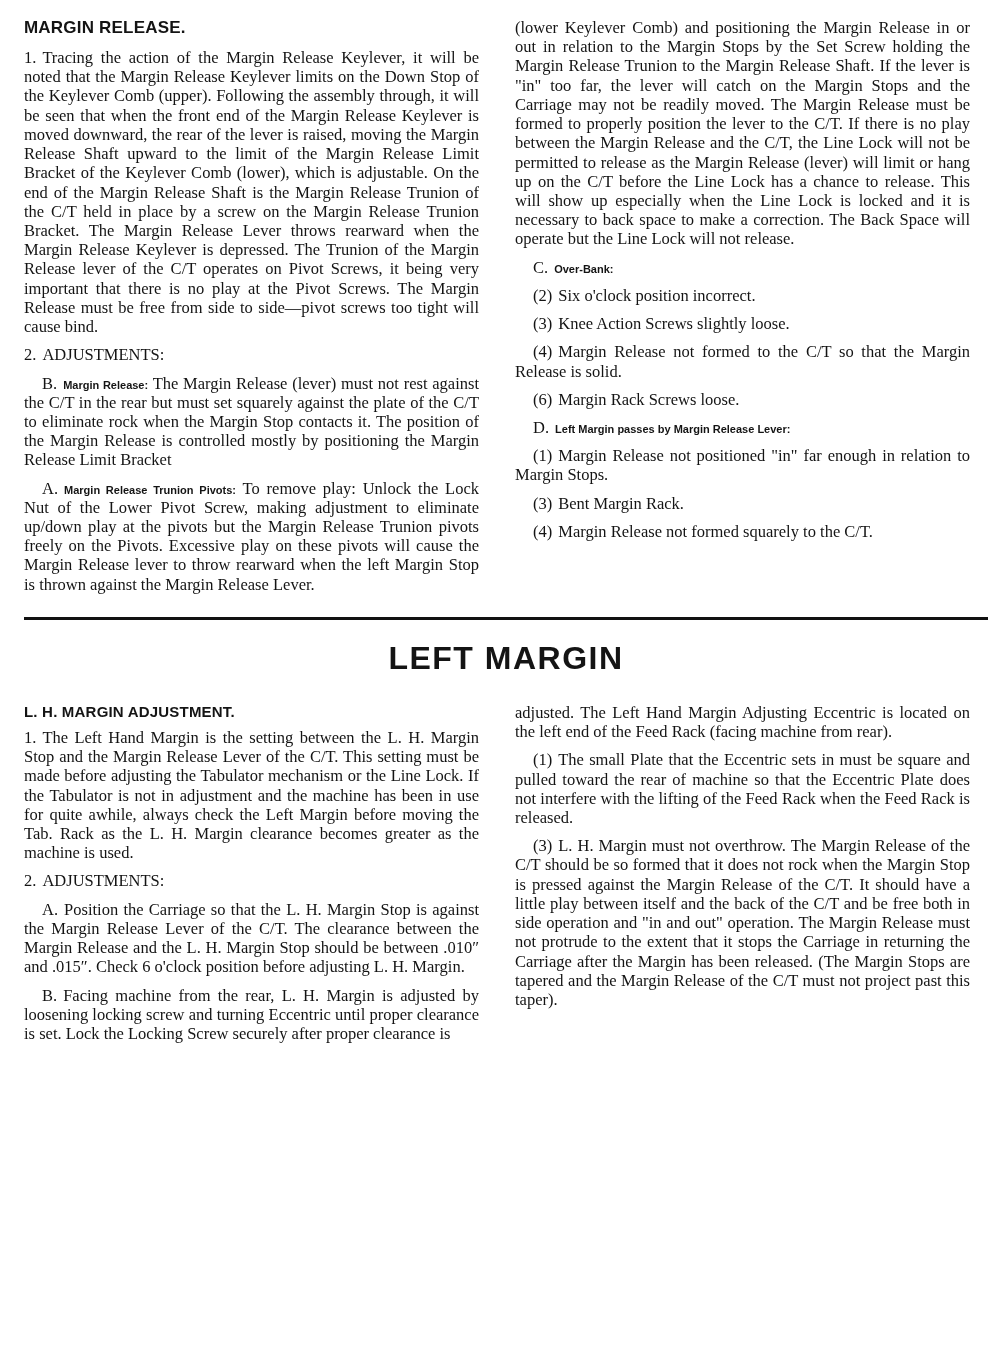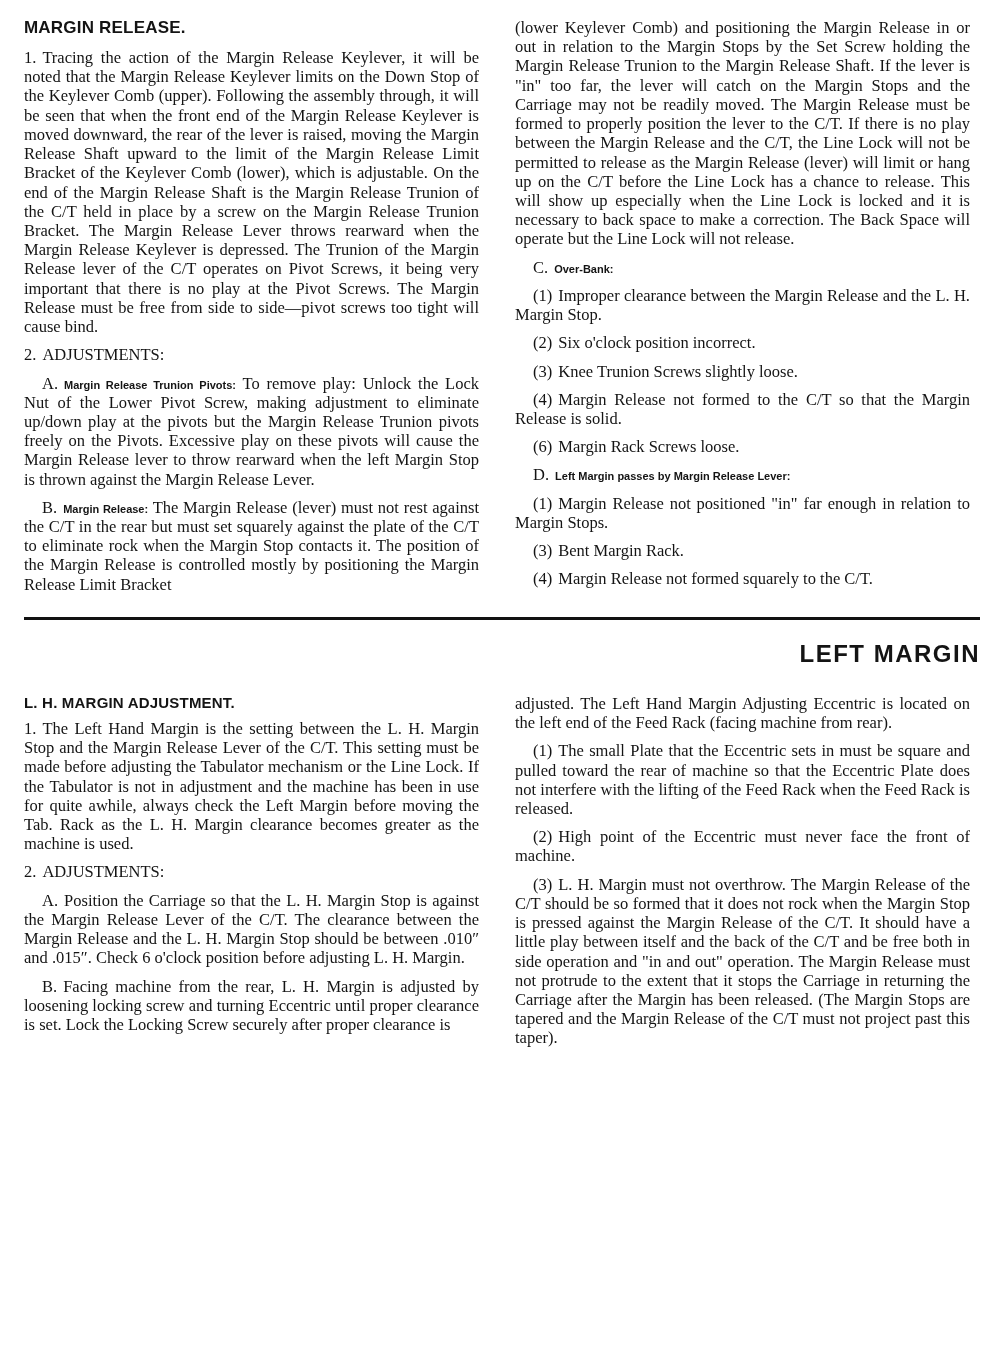--- a/index.html
+++ b/index.html
@@ -11,21 +11,21 @@
     width: 1000px;
     height: 1346px;
     font-family: "Liberation Serif", serif;
     color: #141414;
   }
   .page {
     position: relative;
     width: 1000px;
     height: 1346px;
     box-sizing: border-box;
-    padding: 18px 20px 10px 24px;
+    padding: 18px 12px 10px 24px;
   }
   .section {
     display: flex;
     flex-direction: row;
     gap: 36px;
   }
   .col {
     width: 455px;
     flex: 0 0 455px;
   }
@@ -58,24 +58,24 @@
     font-family: "Liberation Sans", sans-serif;
     font-weight: bold;
     font-size: 11px;
   }
   .divider {
     border: 0;
     border-top: 3px solid #111;
     margin: 14px 0 20px 0;
   }
   .banner {
-    text-align: right;
+    text-align: center;
     font-family: "Liberation Sans", sans-serif;
     font-weight: bold;
-    font-size: 24px;
+    font-size: 32px;
     letter-spacing: 1.5px;
     margin: 0 0 26px 0;
   }
   .tight { }
 </style>
 </head>
 <body>
 
 <div class="page">
 
@@ -86,49 +86,46 @@
 
       <p>
         <span class="num">1.</span><span>Tracing the action of the Margin Release Keylever, it will be noted that the Margin Release Keylever limits on the Down Stop of the Keylever Comb (upper).  Following the assembly through, it will be seen that when the front end of the Margin Release Keylever is moved downward, the rear of the lever is raised, moving the Margin Release Shaft upward to the limit of the Margin Release Limit Bracket of the Keylever Comb (lower), which is adjustable.  On the end of the Margin Release Shaft is the Margin Release Trunion of the C/T held in place by a screw on the Margin Release Trunion Bracket. The Margin Release Lever throws rearward when the Margin Release Keylever is depressed.  The Trunion of the Margin Release lever of the C/T operates on Pivot Screws, it being very important that there is no play at the Pivot Screws.  The Margin Release must be free from side to side—pivot screws too tight will cause bind.</span>
       </p>
 
       <p>
         <span class="num">2.</span><span>ADJUSTMENTS:</span>
       </p>
 
       <p>
-        <span class="num" style="padding-left:18px">A.</span><b>Margin Release Trunion Pivots:</b>
-        <span>To remove play:  Unlock the Lock Nut of the Lower Pivot Screw, making adjustment to eliminate up/down play at the pivots but the Margin Release Trunion pivots freely on the Pivots.  Excessive play on these pivots will cause the Margin Release lever to throw rearward when the left Margin Stop is thrown against the Margin Release Lever.</span>
+        <span class="num" style="padding-left:18px">B.</span><b>Margin Release:</b>
+        <span>The Margin Release (lever) must not rest against the C/T in the rear but must set squarely against the plate of the C/T to eliminate rock when the Margin Stop contacts it.  The position of the Margin Release is controlled mostly by positioning the Margin Release Limit Bracket</span>
       </p>
 
       <p>
-        <span class="num" style="padding-left:18px">B.</span><b>Margin Release:</b>
-        <span>The Margin Release (lever) must not rest against the C/T in the rear but must set squarely against the plate of the C/T to eliminate rock when the Margin Stop contacts it.  The position of the Margin Release is controlled mostly by positioning the Margin Release Limit Bracket</span>
+        <span class="num" style="padding-left:18px">A.</span><b>Margin Release Trunion Pivots:</b>
+        <span>To remove play:  Unlock the Lock Nut of the Lower Pivot Screw, making adjustment to eliminate up/down play at the pivots but the Margin Release Trunion pivots freely on the Pivots.  Excessive play on these pivots will cause the Margin Release lever to throw rearward when the left Margin Stop is thrown against the Margin Release Lever.</span>
       </p>
     </div>
 
     <div class="col">
       <p>
         <span>(lower Keylever Comb) and positioning the Margin Release in or out in relation to the Margin Stops by the Set Screw holding the Margin Release Trunion to the Margin Release Shaft.  If the lever is "in" too far, the lever will catch on the Margin Stops and the Carriage may not be readily moved.  The Margin Release must be formed to properly position the lever to the C/T.  If there is no play between the Margin Release and the C/T, the Line Lock will not be permitted to release as the Margin Release (lever) will limit or hang up on the C/T before the Line Lock has a chance to release. This will show up especially when the Line Lock is locked and it is necessary to back space to make a correction.  The Back Space will operate but the Line Lock will not release.</span>
       </p>
 
       <p>
         <span class="num" style="padding-left:18px">C.</span><b>Over-Bank:</b>
       </p>
 
-      <p>
-        <span class="num" style="padding-left:18px">(1)</span><span>Improper clearance between the Margin Release and the L. H. Margin Stop.</span>
-      </p>
 
       <p>
         <span class="num" style="padding-left:18px">(2)</span><span>Six o'clock position incorrect.</span>
       </p>
 
       <p>
-        <span class="num" style="padding-left:18px">(3)</span><span>Knee Trunion Screws slightly loose.</span>
+        <span class="num" style="padding-left:18px">(3)</span><span>Knee Action Screws slightly loose.</span>
       </p>
 
       <p>
         <span class="num" style="padding-left:18px">(4)</span><span>Margin Release not formed to the C/T so that the Margin Release is solid.</span>
       </p>
 
 
       <p>
         <span class="num" style="padding-left:18px">(6)</span><span>Margin Rack Screws loose.</span>
       </p>
@@ -180,23 +177,20 @@
 
     <div class="col">
       <p>
         <span>adjusted.  The Left Hand Margin Adjusting Eccentric is located on the left end of the Feed Rack (facing machine from rear).</span>
       </p>
 
       <p>
         <span class="num" style="padding-left:18px">(1)</span><span>The small Plate that the Eccentric sets in must be square and pulled toward the rear of machine so that the Eccentric Plate does not interfere with the lifting of the Feed Rack when the Feed Rack is released.</span>
       </p>
 
-      <p>
-        <span class="num" style="padding-left:18px">(2)</span><span>High point of the Eccentric must never face the front of machine.</span>
-      </p>
 
       <p>
         <span class="num" style="padding-left:18px">(3)</span><span>L. H. Margin must not overthrow.  The Margin Release of the C/T should be so formed that it does not rock when the Margin Stop is pressed against the Margin Release of the C/T. It should have a little play between itself and the back of the C/T and be free both in side operation and "in and out" operation.  The Margin Release must not protrude to the extent that it stops the Carriage in returning the Carriage after the Margin has been released.  (The Margin Stops are tapered and the Margin Release of the C/T must not project past this taper).</span>
       </p>
     </div>
   </div>
 
 </div>
 
 </body></html>

